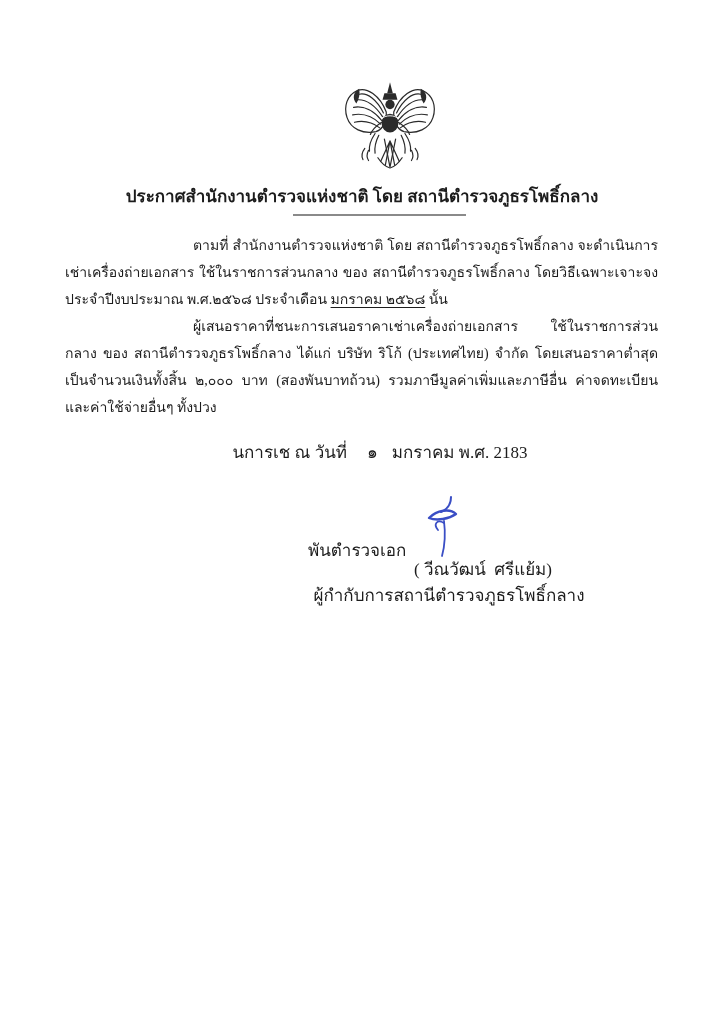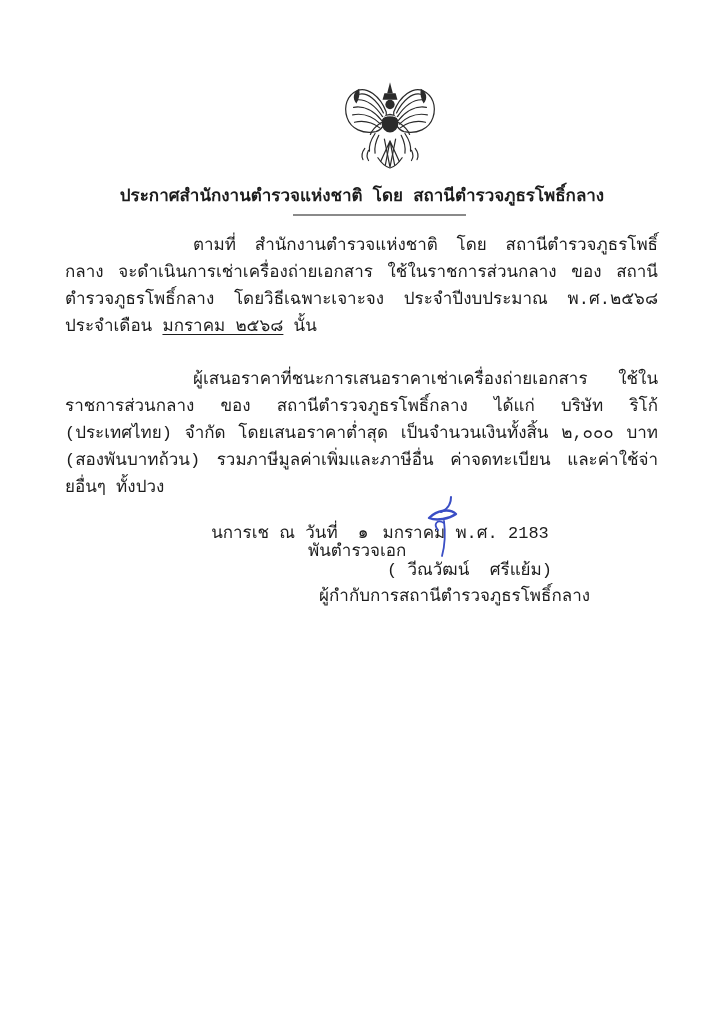--- a/index.html
+++ b/index.html
@@ -1,21 +1,21 @@
 <!DOCTYPE html>
 <html><head>
 <meta charset="utf-8">
 <style>
   html, body { margin: 0; padding: 0; background: #ffffff; }
   .page {
     position: relative;
     width: 724px;
     height: 1024px;
     background: #ffffff;
-    font-family: Liberation Mono, monospace;
+    font-family: Liberation Serif, serif;
     color: #1c1c1c;
     overflow: hidden;
   }
   .emblem-wrap {
     margin-top: 81px;
     display: flex;
     justify-content: center;
   }
   .emblem-wrap svg { transform: translateX(28px); }
   .title-block {
@@ -28,50 +28,50 @@
   .divider {
     border: none;
     border-top: 2px solid #8a8a8a;
     width: 173px;
     margin: 4px auto 0 auto;
     transform: translateX(17px);
   }
   .body-block {
     margin-top: 16px;
     padding: 0 66px 0 65px;
-    font-size: 17px;
+    font-size: 14px;
     line-height: 27px;
   }
   .para {
     margin: 0;
     text-align: justify;
     text-indent: 128px;
   }
-  .para + .para { margin-top: 26px; }
+  .para + .para { margin-top: 0; }
   .u { text-decoration: underline; text-underline-offset: 3px; }
   .date-line {
     margin-top: 17px;
     text-align: center;
     font-size: 17px;
     transform: translateX(18px);
   }
   .date-line .day { margin: 0 14px 0 20px; }
   .sig-ink { position: absolute; left: 400px; top: 490px; }
   .sig-rank {
     position: absolute; left: 308px; top: 536px;
     font-size: 17px;
   }
   .sig-name {
     position: absolute; left: 332px; top: 555px; width: 220px;
     text-align: right; font-size: 17px;
     white-space: pre-wrap;
   }
   .sig-position {
     position: absolute; left: 308px; top: 581px; width: 282px;
-    text-align: right; font-size: 17px;
+    text-align: center; font-size: 17px;
   }
 </style>
 </head>
 <body>
 
 <div class="page">
 
   <div class="emblem-wrap">
     <svg width="112" height="90" viewBox="0 0 120 96" fill="none" stroke="#2b2b2b" stroke-width="1.3" stroke-linecap="round">
 

